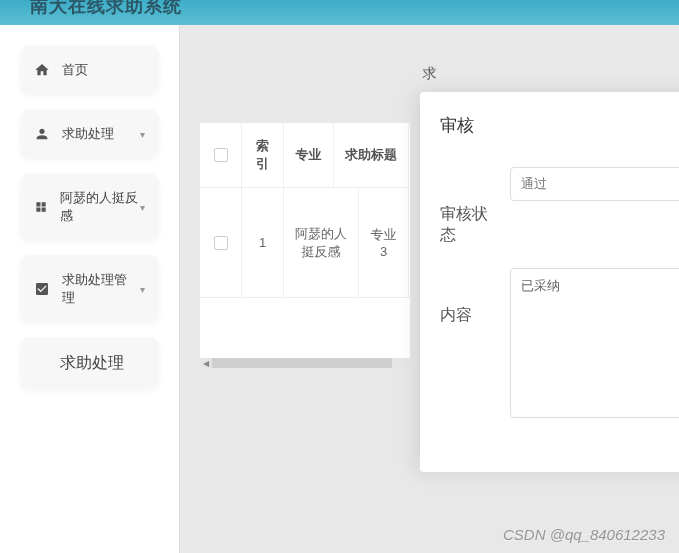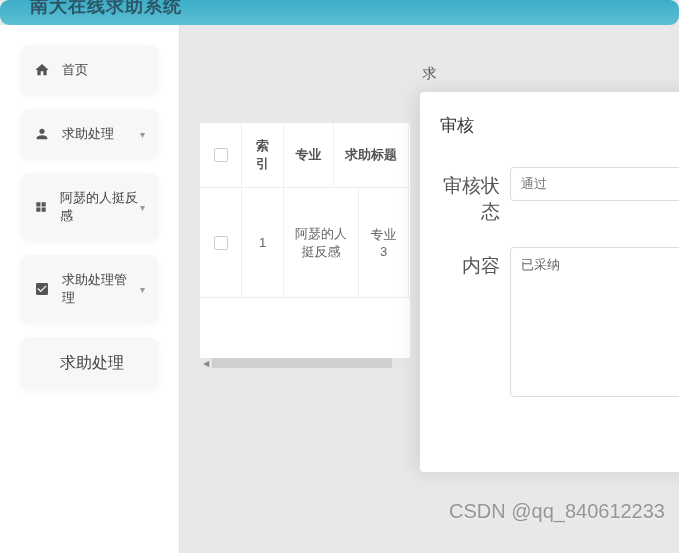--- a/index.html
+++ b/index.html
@@ -1,18 +1,18 @@
 <!DOCTYPE html>
 <html><head>
   <meta charset="utf-8">
   <style>
     * { margin: 0; padding: 0; box-sizing: border-box; font-family: "Microsoft YaHei", sans-serif; }
     body { width: 679px; height: 553px; background: #e8e8e8; overflow: hidden; position: relative; }
     
-    .header { height: 25px; background: linear-gradient(to bottom, #3DADC7, #5CBFD3); padding: 0 30px; display: flex; align-items: flex-start; border-radius: 9px; }
+    .header { height: 25px; background: linear-gradient(to bottom, #3DADC7, #5CBFD3); padding: 0 30px; display: flex; align-items: flex-start; }
     .header-title { font-size: 18px; font-weight: bold; color: #2b5766; letter-spacing: 1px; position: relative; top: -6px; }
     
     .main { display: flex; height: calc(100% - 25px); }
     
     .sidebar { width: 180px; background: #fff; padding: 20px; display: flex; flex-direction: column; gap: 14px; border-right: 1px solid #ddd; }
     .sidebar-item { background: #f7f7f7; border-radius: 10px; padding: 16px 14px; display: flex; align-items: center; font-size: 13px; color: #444; cursor: pointer; box-shadow: 0 2px 6px rgba(0,0,0,0.04); }
     .sidebar-item .icon { width: 16px; height: 16px; margin-right: 12px; display: inline-flex; align-items: center; justify-content: center; }
     .sidebar-item .chev { margin-left: auto; color: #999; font-size: 10px; }
     .sidebar-item.child { padding-left: 40px; font-size: 16px; }
     
@@ -30,26 +30,26 @@
     .checkbox { width: 14px; height: 14px; border: 1px solid #ccc; border-radius: 2px; background: #fff; }
     .table-row { display: flex; height: 110px; border-bottom: 1px solid #eee; }
     .table-row .td { height: 100%; }
     .scrollbar { height: 10px; background: #e6e6e6; position: relative; }
     .scroll-thumb { position: absolute; left: 12px; top: 0; height: 100%; width: 180px; background: #cfcfcf; }
     .scroll-left-handle { position: absolute; left: 0; top: 0; width: 12px; height: 100%; display: flex; align-items: center; justify-content: center; color: #888; font-size: 8px; }
     
     .modal { position: absolute; top: 92px; left: 420px; width: 300px; height: 380px; background: #fff; border-radius: 4px; box-shadow: -4px 0 20px rgba(0,0,0,0.1); padding: 22px 20px; }
     .modal-title { font-size: 17px; color: #333; margin-bottom: 30px; }
     .form-row { display: flex; align-items: flex-start; margin-bottom: 22px; }
-    .form-label { width: 60px; text-align: right; font-size: 19px; color: #555; padding-top: 6px; margin-right: 10px; }
+    .form-label { width: 60px; text-align: left; font-size: 16px; color: #555; padding-top: 6px; margin-right: 10px; margin-top: 31px; }
     .select { flex: 1; border: 1px solid #ddd; border-radius: 4px; padding: 7px 10px; font-size: 13px; color: #777; background: #fff; display: flex; align-items: center; min-height: 32px; position: relative; }
     .select::after { content: ""; position: absolute; right: 8px; top: 50%; width: 0; height: 0; border-left: 4px solid transparent; border-right: 4px solid transparent; border-top: 5px solid #bbb; transform: translateY(-50%); }
     .textarea { flex: 1; border: 1px solid #ddd; border-radius: 4px; padding: 8px 10px; font-size: 13px; color: #666; min-height: 150px; resize: none; font-family: inherit; }
     
-    .watermark { position: absolute; right: 14px; bottom: 30px; color: rgba(120,120,120,0.75); font-size: 20px; text-shadow: 0 1px 2px rgba(255,255,255,0.5); }
+    .watermark { position: absolute; right: 14px; bottom: 10px; color: rgba(120,120,120,0.75); font-size: 15px; text-shadow: 0 1px 2px rgba(255,255,255,0.5); font-style: italic; }
     
     svg { width: 100%; height: 100%; }
   </style>
 </head>
 <body>
 
 <div class="header">
   <span class="header-title">南大在线求助系统</span>
 </div>
 

